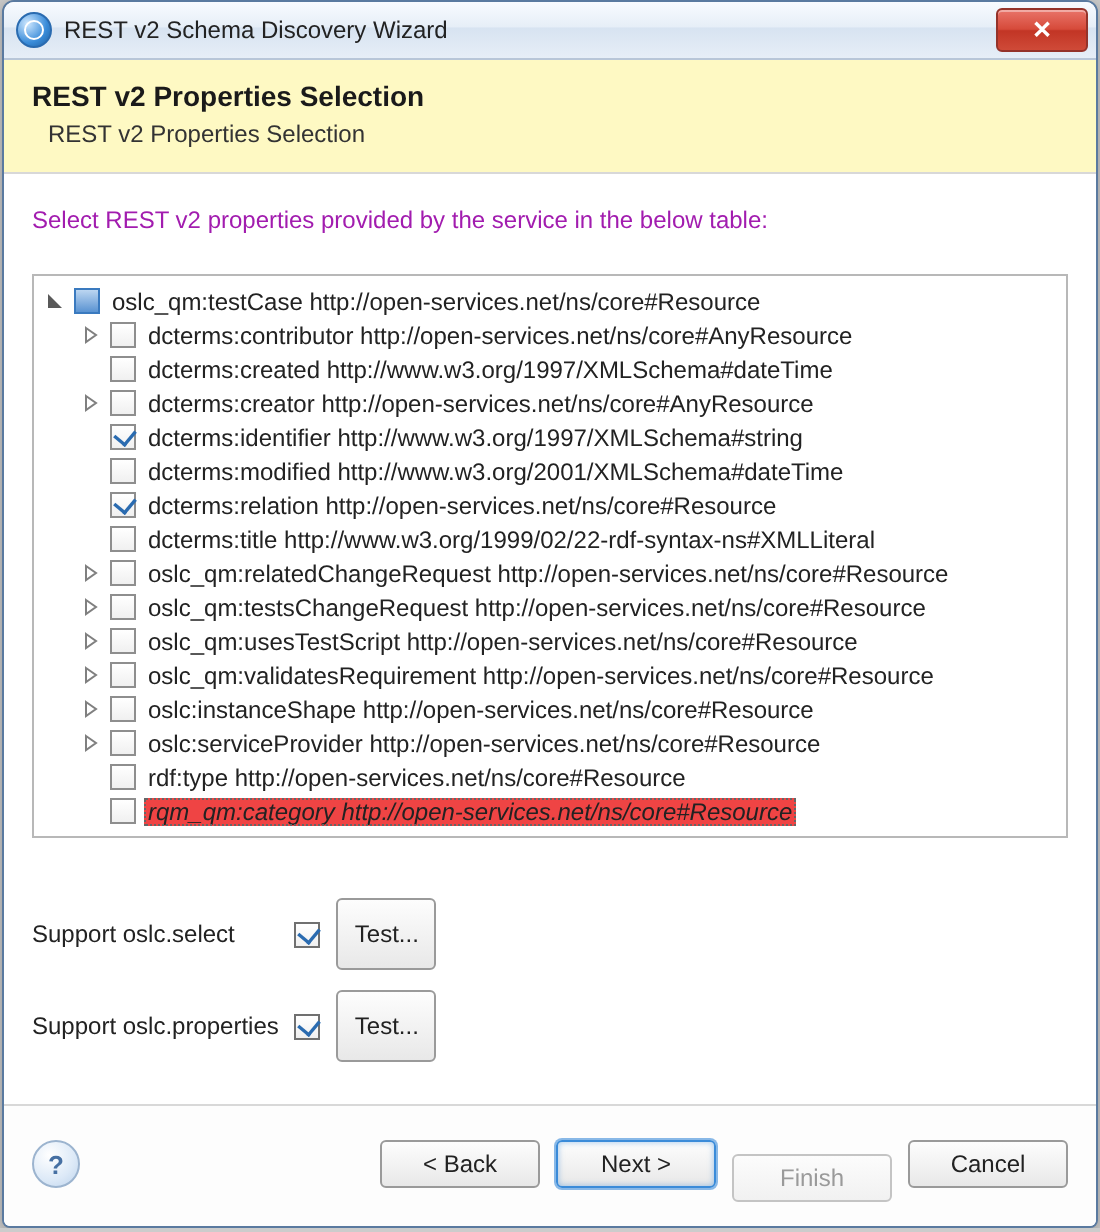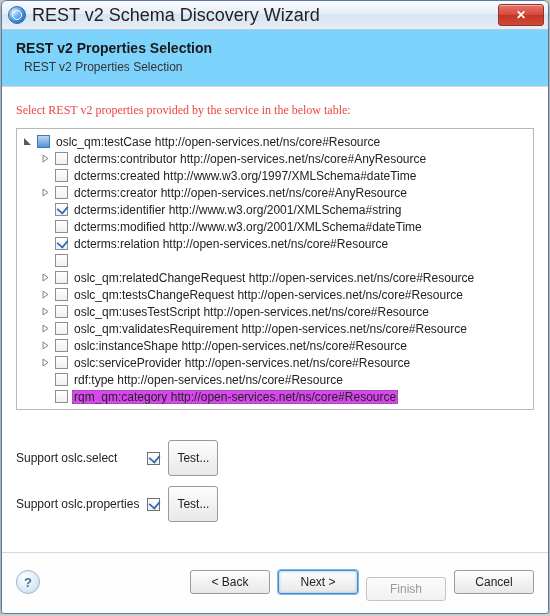--- a/index.html
+++ b/index.html
@@ -46,41 +46,41 @@
   .titlebar .app-icon::before {
     content: "";
     position: absolute;
     width: 8px; height: 8px;
     border: 1px solid #ffffff;
     border-radius: 50%;
   }
   .titlebar .title-text {
     flex: 1;
     color: #222;
-    font-size: 18px;
+    font-size: 12px;
     white-space: nowrap;
     overflow: hidden;
   }
   .close-btn {
     width: 44px;
     height: 20px;
     background: linear-gradient(to bottom, #e9746a 0%, #d64a3a 48%, #c23525 52%, #cf4a38 100%);
     border: 1px solid #94332a;
     border-radius: 3px;
     color: #fff;
     display: flex;
     align-items: center;
     justify-content: center;
     font-weight: bold;
     font-size: 12px;
     box-shadow: inset 0 1px 0 rgba(255,255,255,0.4);
     margin-right: 2px;
   }
   .header {
-    background: #7dd3fc;
+    background: #fef9c3;
     padding: 10px 14px 12px 14px;
     border-bottom: 1px solid #d8d8d8;
   }
   .header h1 {
     margin: 0 0 4px 0;
     font-size: 14px;
     font-weight: bold;
     color: #1a1a1a;
   }
   .header .sub {
@@ -90,23 +90,22 @@
   }
   .body {
     flex: 1;
     padding: 12px 14px 8px 14px;
     display: flex;
     flex-direction: column;
     overflow: hidden;
     background: #ffffff;
   }
   .instruction {
-    margin: 4px 0 10px 0;
-    color: #ef4444;
-    font-family: Liberation Serif, serif;
+    margin: 4px 0 20px 0;
+    color: #a21caf;
   }
   .tree-box {
     border: 1px solid #b8b8b8;
     background: #ffffff;
     padding: 4px 0 4px 0;
     overflow: hidden;
     flex-shrink: 0;
   }
   .tree-row {
     display: flex;
@@ -153,21 +152,22 @@
     border-color:#3a7abf;
   }
   .node-label {
     color: #222;
     font-size: 12px;
     padding: 0 2px;
   }
   .node-label.sel-dotted {
     outline: 1px dotted #666;
     outline-offset: -1px;
-    background: #d946ef;
+    background: #ef4444;
+    font-style: italic;
   }
   .opts {
     margin-top: 30px;
     display: grid;
     grid-template-columns: auto auto auto;
     column-gap: 8px;
     row-gap: 10px;
     align-items: center;
     justify-content: start;
   }
@@ -294,38 +294,39 @@
               <path d="M2 1 L7 4.5 L2 8 Z" fill="none" stroke="#808080" stroke-width="1"></path>
             </svg>
           </span>
           <span class="chk"></span>
           <span class="node-label">dcterms:creator http://open-services.net/ns/core#AnyResource</span>
         </div>
         <div class="tree-row">
           <span class="spacer" style="width: 18px;"></span>
           <span class="expander"></span>
           <span class="chk checked"></span>
-          <span class="node-label">dcterms:identifier http://www.w3.org/2001/XMLSchema#string</span>
+          <span class="node-label">dcterms:identifier http://www.w3.org/1997/XMLSchema#string</span>
         </div>
         <div class="tree-row">
           <span class="spacer" style="width: 18px;"></span>
           <span class="expander"></span>
           <span class="chk"></span>
           <span class="node-label">dcterms:modified http://www.w3.org/2001/XMLSchema#dateTime</span>
         </div>
         <div class="tree-row">
           <span class="spacer" style="width: 18px;"></span>
           <span class="expander"></span>
           <span class="chk checked"></span>
           <span class="node-label">dcterms:relation http://open-services.net/ns/core#Resource</span>
         </div>
         <div class="tree-row">
           <span class="spacer" style="width: 18px;"></span>
           <span class="expander"></span>
           <span class="chk"></span>
+          <span class="node-label">dcterms:title http://www.w3.org/1999/02/22-rdf-syntax-ns#XMLLiteral</span>
         </div>
         <div class="tree-row">
           <span class="spacer" style="width: 18px;"></span>
           <span class="expander">
             <svg width="9" height="9">
               <path d="M2 1 L7 4.5 L2 8 Z" fill="none" stroke="#808080" stroke-width="1"></path>
             </svg>
           </span>
           <span class="chk"></span>
           <span class="node-label">oslc_qm:relatedChangeRequest http://open-services.net/ns/core#Resource</span>

